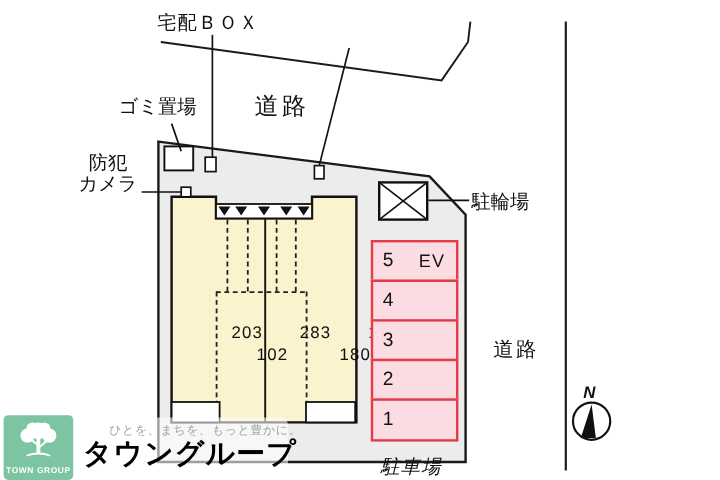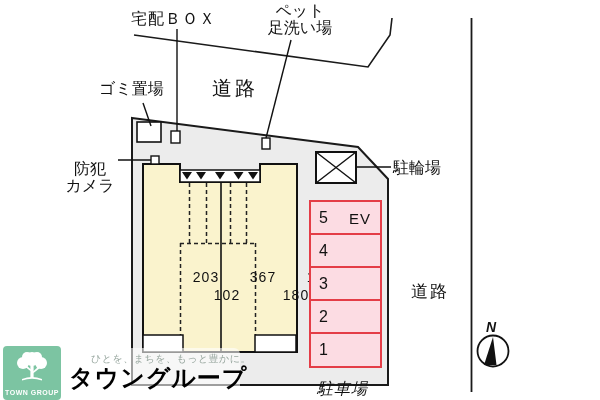--- a/index.html
+++ b/index.html
@@ -6,21 +6,21 @@
   #stage{
     position:relative;width:600px;height:400px;background:#ffffff;overflow:hidden;
     font-family:"Liberation Sans","DejaVu Sans",sans-serif;color:#111;padding-left:24px;
   }
   #plan-svg{position:absolute;left:0;top:0;z-index:1;}
   .lbl{position:absolute;z-index:2;white-space:nowrap;color:#111;}
   .lbl-takuhai{left:131px;top:9px;font-size:16px;letter-spacing:1px;}
   .lbl-pet{left:256px;top:2px;width:88px;text-align:center;font-size:16px;line-height:17px;}
   .lbl-gomi{left:99px;top:79px;font-size:16px;}
   .lbl-road-top{left:212px;top:75px;font-size:20px;letter-spacing:3px;}
-  .lbl-bohan{left:62px;top:160px;width:56px;text-align:center;font-size:16px;line-height:17px;}
+  .lbl-bohan{left:62px;top:128px;width:56px;text-align:center;font-size:16px;line-height:17px;}
   .lbl-churin{left:393px;top:158px;font-size:16px;}
   .lbl-road-right{left:411px;top:280px;font-size:17px;letter-spacing:2px;}
   .lbl-chusha{left:317px;top:379px;font-size:16px;letter-spacing:1px;font-style:italic;}
   .lbl-north{left:486px;top:319px;font-size:14px;font-weight:bold;font-style:italic;}
   .unit{position:absolute;z-index:2;font-size:14px;transform:translate(-50%,-50%);letter-spacing:1px;margin-left:42px;}
   .u203{left:164px;top:277px;} .u202{left:221px;top:277px;} .u201{left:278px;top:277px;}
   .u102{left:185px;top:295px;} .u101{left:254px;top:295px;}
   .stall{
     position:absolute;left:309px;width:73px;height:35px;z-index:2;box-sizing:border-box;
     background:#fcdce3;border:2px solid #e43d47;
@@ -100,37 +100,33 @@
       <line x1="357" y1="167" x2="391" y2="167"></line>
     </g>
 
     <g>
       <circle cx="493" cy="351" r="15.5" fill="#ffffff" stroke="#111111" stroke-width="1.8"></circle>
       <path d="M493,337 L484,365 L496.5,365 Z" fill="#111111"></path>
     </g>
   </svg>
 
   <div class="lbl lbl-takuhai">宅配ＢＯＸ</div>
-  <div class="lbl lbl-pet">
-    <div>ペット</div>
-    <div>足洗い場</div>
-  </div>
   <div class="lbl lbl-gomi">ゴミ置場</div>
   <div class="lbl lbl-road-top">道路</div>
   <div class="lbl lbl-bohan">
     <div>防犯</div>
     <div>カメラ</div>
   </div>
   <div class="lbl lbl-churin">駐輪場</div>
   <div class="lbl lbl-road-right">道路</div>
   <div class="lbl lbl-chusha">駐車場</div>
   <div class="lbl lbl-north">N</div>
 
   <div class="unit u203">203</div>
-  <div class="unit u202">367</div>
+  <div class="unit u202">283</div>
   <div class="unit u201">102</div>
   <div class="unit u102">102</div>
   <div class="unit u101">180</div>
 
   <div class="stall s0">
     <span class="num">5</span>
     <span class="tag">EV</span>
   </div>
   <div class="stall s1">
     <span class="num">4</span>

